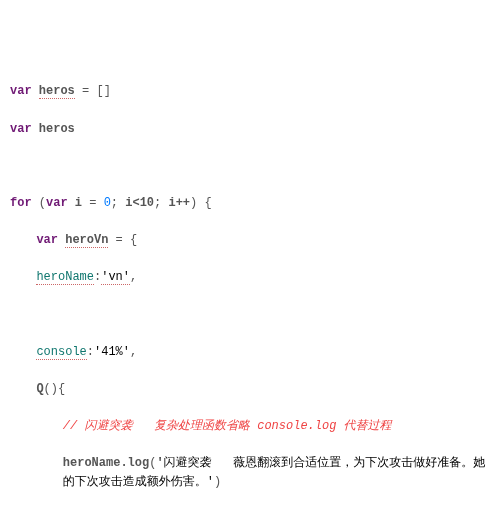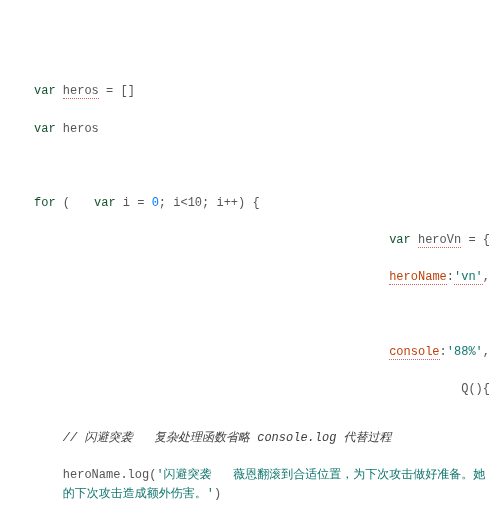--- a/index.html
+++ b/index.html
@@ -8,45 +8,45 @@
     background: #fff;
     font-family: Consolas, Menlo, Monaco, "Courier New", monospace;
     font-size: 12px;
     line-height: 1.55;
     color: #555;
     width: 500px;
     box-sizing: border-box;
     white-space: pre-wrap;
     word-break: break-all;
   }
-  .kw   { color: #14532d; font-weight: normal; margin-left: 24px; }   
-  .id   { color: #555; }                          
+  .kw   { color: #701a75; font-weight: bold; }   
+  .id   { color: #555; font-weight: bold; }                          
   .num  { color: #007aff; }                       
-  .prop { color: #c2410c; }                          
-  .str  { color: #0f766e; }                          
-  .cmt  { color: #404040; font-style: italic; margin-top: 12px; }      
+  .prop { color: #0f766e; }                          
+  .str  { color: #000000; }                          
+  .cmt  { color: #ef4444; font-style: italic; }      
   .pun  { color: #555; }                          
   .sq   { border-bottom: 1px dotted #c66; }       
   .blk  { display: block; }
-  .i1   { padding-left: 2.2em; display:block;text-align:right; }
+  .i1   { padding-left: 2.2em; display:block; }
   .i2   { padding-left: 4.4em; display:block; }
 </style>
 </head>
 <body>
 
 
 
 <span class="blk"><span class="kw">var</span> <span class="id sq">heros</span><span class="pun"> = </span><span class="pun">[]</span></span>
 <span class="blk"><span class="kw">var</span> <span class="id">heros</span></span>
 <span class="blk">&nbsp;</span>
 <span class="blk"><span class="kw">for</span> (<span class="kw">var</span> <span class="id">i</span> = <span class="num">0</span>; <span class="id">i&lt;10</span>; <span class="id">i++</span>) {</span>
 <span class="i1"><span class="kw">var</span> <span class="id sq">heroVn</span> = <span class="pun">{</span></span>
 <span class="i1"><span class="prop sq">heroName</span>:<span class="str sq">'vn'</span><span class="pun">,</span></span>
 <span class="i1">&nbsp;</span>
-<span class="i1"><span class="prop sq">console</span>:<span class="str">'88%'</span><span class="pun">,</span></span>
+<span class="i1"><span class="prop sq">console</span>:<span class="str">'41%'</span><span class="pun">,</span></span>
 <span class="i1"><span class="id">Q</span><span class="pun">(){</span></span>
 <span class="i2 cmt">// 闪避突袭   复杂处理函数省略 console.log 代替过程</span>
 <span class="i2"><span class="id">heroName.log</span>(<span class="str">'闪避突袭   薇恩翻滚到合适位置，为下次攻击做好准备。她的下次攻击造成额外伤害。'</span><span class="pun">)</span></span>
 
 
 
 
 
 
 

